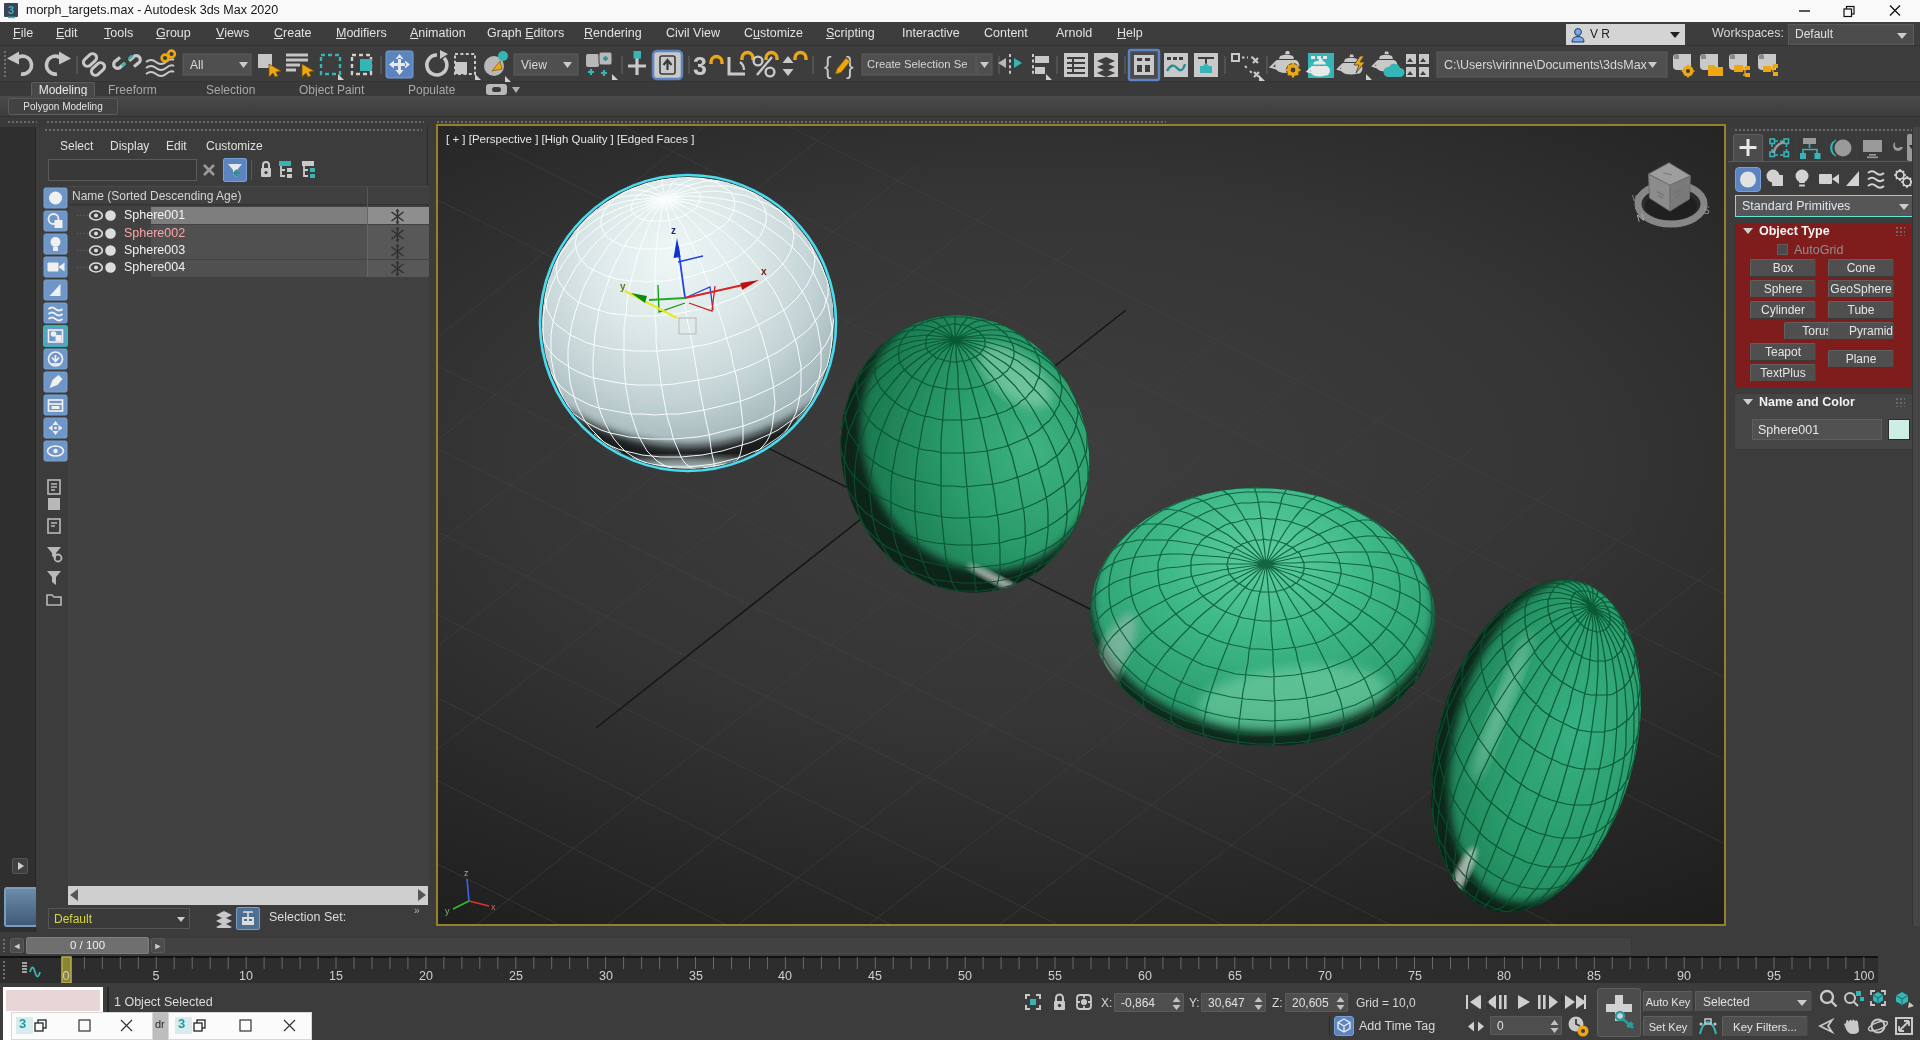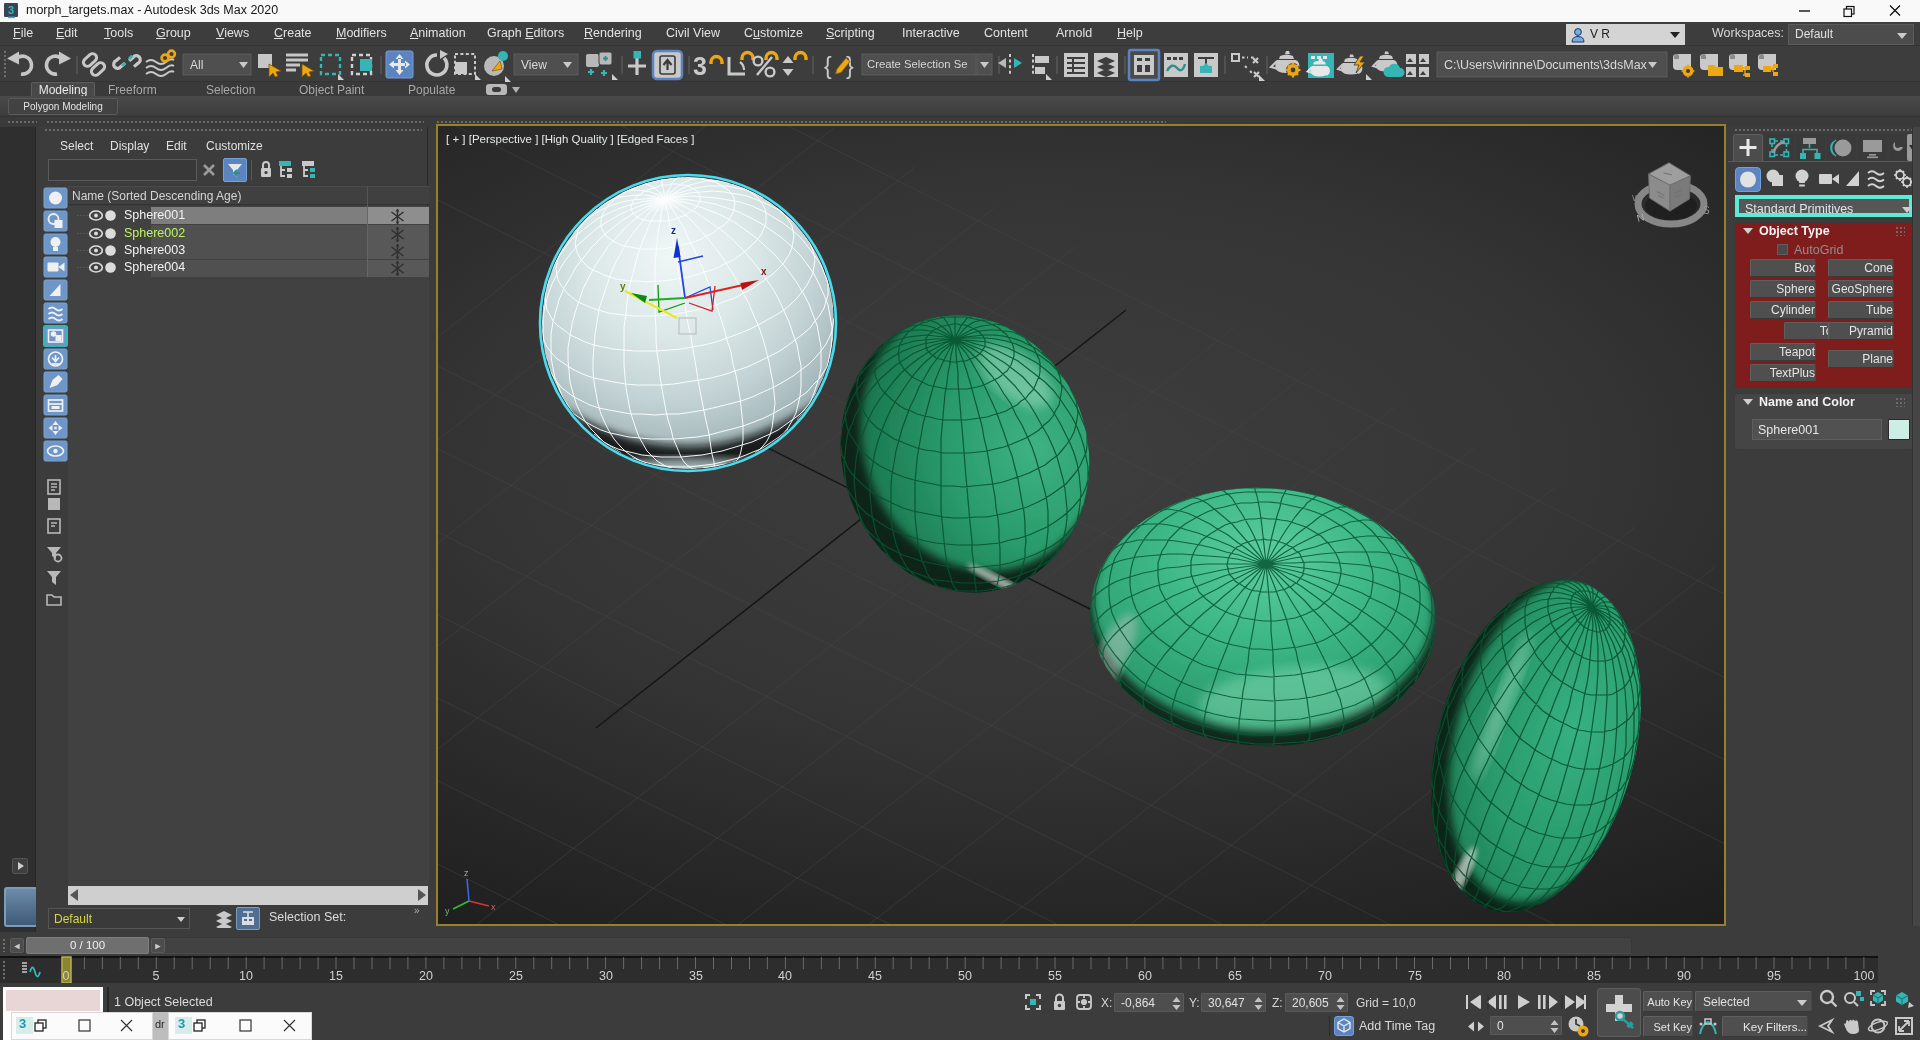--- a/index.html
+++ b/index.html
@@ -1,19 +1,19 @@
 <!DOCTYPE html>
 <html><head><meta charset="utf-8"><style>
 *{margin:0;padding:0;box-sizing:border-box;}
 html,body{width:1920px;height:1040px;overflow:hidden;background:#3c3c3c;font-family:"Liberation Sans",sans-serif;}
 .abs{position:absolute;}
 #stage{position:relative;width:1920px;height:1040px;}
 .t12{font-size:12px;color:#d8d8d8;}
 .menuitem{position:absolute;top:4px;font-size:12.5px;color:#e2e2e2;}
-.btn{background:#4f4f4f;border:1px solid #5f5f5f;border-bottom-color:#393939;border-right-color:#454545;border-radius:2px;color:#e4e4e4;font-size:12px;text-align:right;}
+.btn{background:#4f4f4f;border:1px solid #5f5f5f;border-bottom-color:#393939;border-right-color:#454545;border-radius:2px;color:#e4e4e4;font-size:12px;text-align:center;}
 .inp{background:#4e4e4e;border:1px solid #5a5a5a;border-radius:1px;color:#e0e0e0;font-size:12px;}
 .dots{background-image:radial-gradient(circle,#6a6a6a 34%,transparent 36%);background-size:4px 4px;}
 .vdots{background-image:radial-gradient(circle,#6f6f6f 38%,transparent 40%);background-size:4px 4px;}
 </style></head><body>
 <div id="stage">
 
 <div class="abs" style="left:0;top:0;width:1920px;height:22px;background:#f9f9f9;">
  <svg class="abs" style="left:4px;top:3px" width="15" height="16" viewBox="0 0 15 16">
   <rect x="0" y="0" width="14" height="14" rx="1" fill="#3b4453"></rect>
   <text x="7" y="11" font-size="11" font-weight="bold" fill="#2fb8c6" text-anchor="middle" font-family="Liberation Sans">3</text>
@@ -373,21 +373,21 @@
   <svg class="abs" style="left:8px;top:20px" width="32" height="13">
           <g stroke="#5d5d5d" stroke-width="1" stroke-dasharray="1.5 1.8" fill="none">
             <path d="M1 6.5 h12"></path>
           </g>
           <ellipse cx="20" cy="6.5" rx="6.3" ry="4.5" fill="none" stroke="#dcdcdc" stroke-width="1.6"></ellipse>
           <circle cx="20" cy="6.5" r="2" fill="#dcdcdc"></circle>
         </svg>
   <svg class="abs" style="left:36px;top:20px" width="14" height="13">
           <circle cx="6.5" cy="6.5" r="5.3" fill="#dcdcdc"></circle>
         </svg>
-  <div class="abs" style="left:56px;top:19px;font-size:12.5px;color:#bef264">Sphere002</div>
+  <div class="abs" style="left:56px;top:19px;font-size:12.5px;color:#fca5a5">Sphere002</div>
   <svg class="abs" style="left:322px;top:20px" width="15" height="15" viewBox="0 0 15 15">
           <g stroke="#303030" stroke-width="1.5">
             <line x1="7.5" y1="0" x2="7.5" y2="15"></line>
             <line x1="1.5" y1="3" x2="13.5" y2="12"></line>
             <line x1="13.5" y1="3" x2="1.5" y2="12"></line>
           </g>
           <path d="M7.5 0 l-2 2.5 h4 z M7.5 15 l-2 -2.5 h4 z" fill="#303030"></path>
         </svg>
   <svg class="abs" style="left:8px;top:37px" width="32" height="13">
           <g stroke="#5d5d5d" stroke-width="1" stroke-dasharray="1.5 1.8" fill="none">
@@ -731,21 +731,21 @@
   <g fill="none" stroke="#d2d2d2" stroke-width="1.8">
    <circle cx="136" cy="8" r="4"></circle>
           <circle cx="143" cy="15" r="4"></circle>
   </g>
   <g stroke="#d2d2d2" stroke-width="1.6">
    <path d="M136 2 v2 M136 12 v2 M130 8 h2 M140 8 h2 M132 4 l1.5 1.5 M138.5 10.5 l1.5 1.5 M140 4 l-1.5 1.5 M133.5 10.5 l-1.5 1.5"></path>
    <path d="M143 9 v2 M143 19 v2 M137 15 h2 M147 15 h2 M139 11 l1.5 1.5 M145.5 17.5 l1.5 1.5 M147 11 l-1.5 1.5 M140.5 17.5 l-1.5 1.5"></path>
   </g>
  </svg>
 
- <div class="abs" style="left:7px;top:68px;width:178px;height:22px;background:#565656;border:4px solid #5eead4;">
+ <div class="abs" style="left:7px;top:68px;width:178px;height:22px;background:#565656;border:1px solid #5eead4;">
   <div class="abs" style="left:6px;top:3px;font-size:12.5px;color:#dde6ee;">Standard Primitives</div>
   <div class="abs" style="left:163px;top:8px;width:0;height:0;border-left:5px solid transparent;border-right:5px solid transparent;border-top:6px solid #ccc;"></div>
  </div>
 
  <div class="abs" style="left:6px;top:95px;width:180px;height:166px;background:#7f1d1d;border-radius:3px;border:1px solid #3a3a3a;">
   <div class="abs" style="left:8px;top:5px;width:0;height:0;border-left:5px solid transparent;border-right:5px solid transparent;border-top:6px solid #cfcfcf;"></div>
   <div class="abs" style="left:24px;top:1px;font-size:12.5px;font-weight:bold;color:#f2f2f2;">Object Type</div>
   <div class="dots abs" style="left:160px;top:3px;width:10px;height:10px;"></div>
   <div class="abs" style="left:42px;top:21px;width:11px;height:11px;background:#4a4a4a;border:1px solid #5e5e5e;"></div>
   <div class="abs" style="left:59px;top:20px;font-size:12.5px;color:#8f8f8f;">AutoGrid</div>

